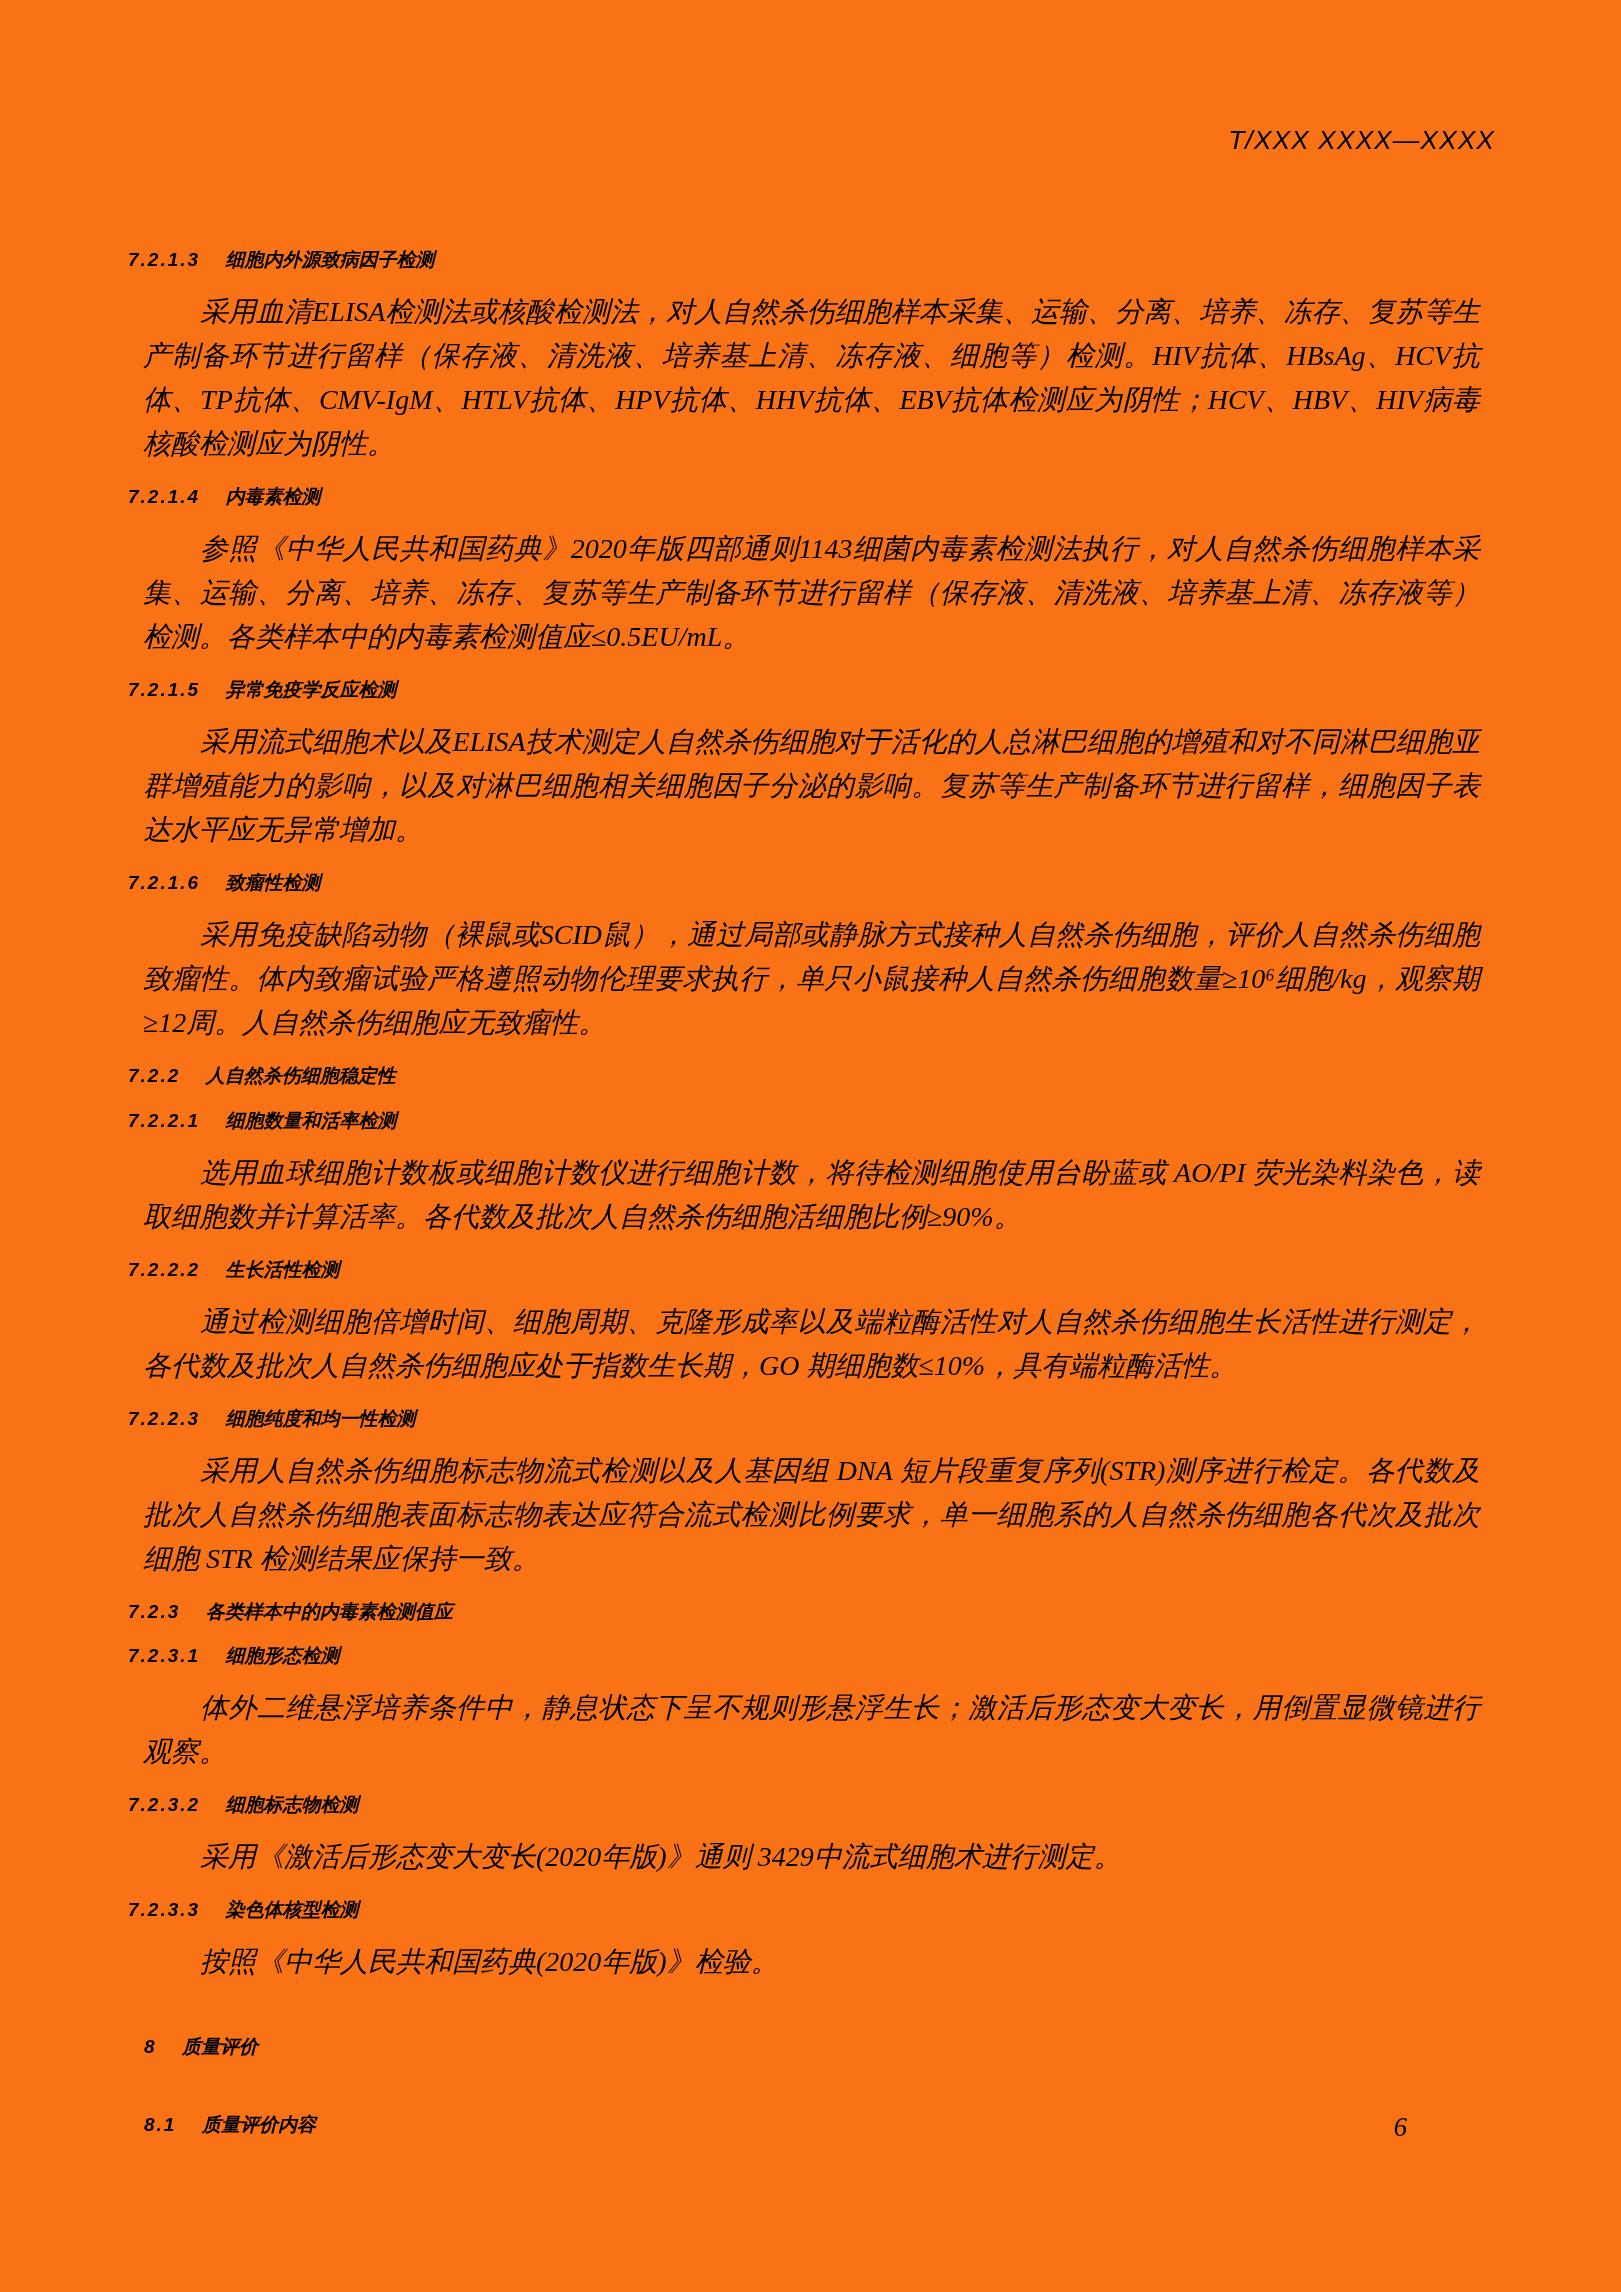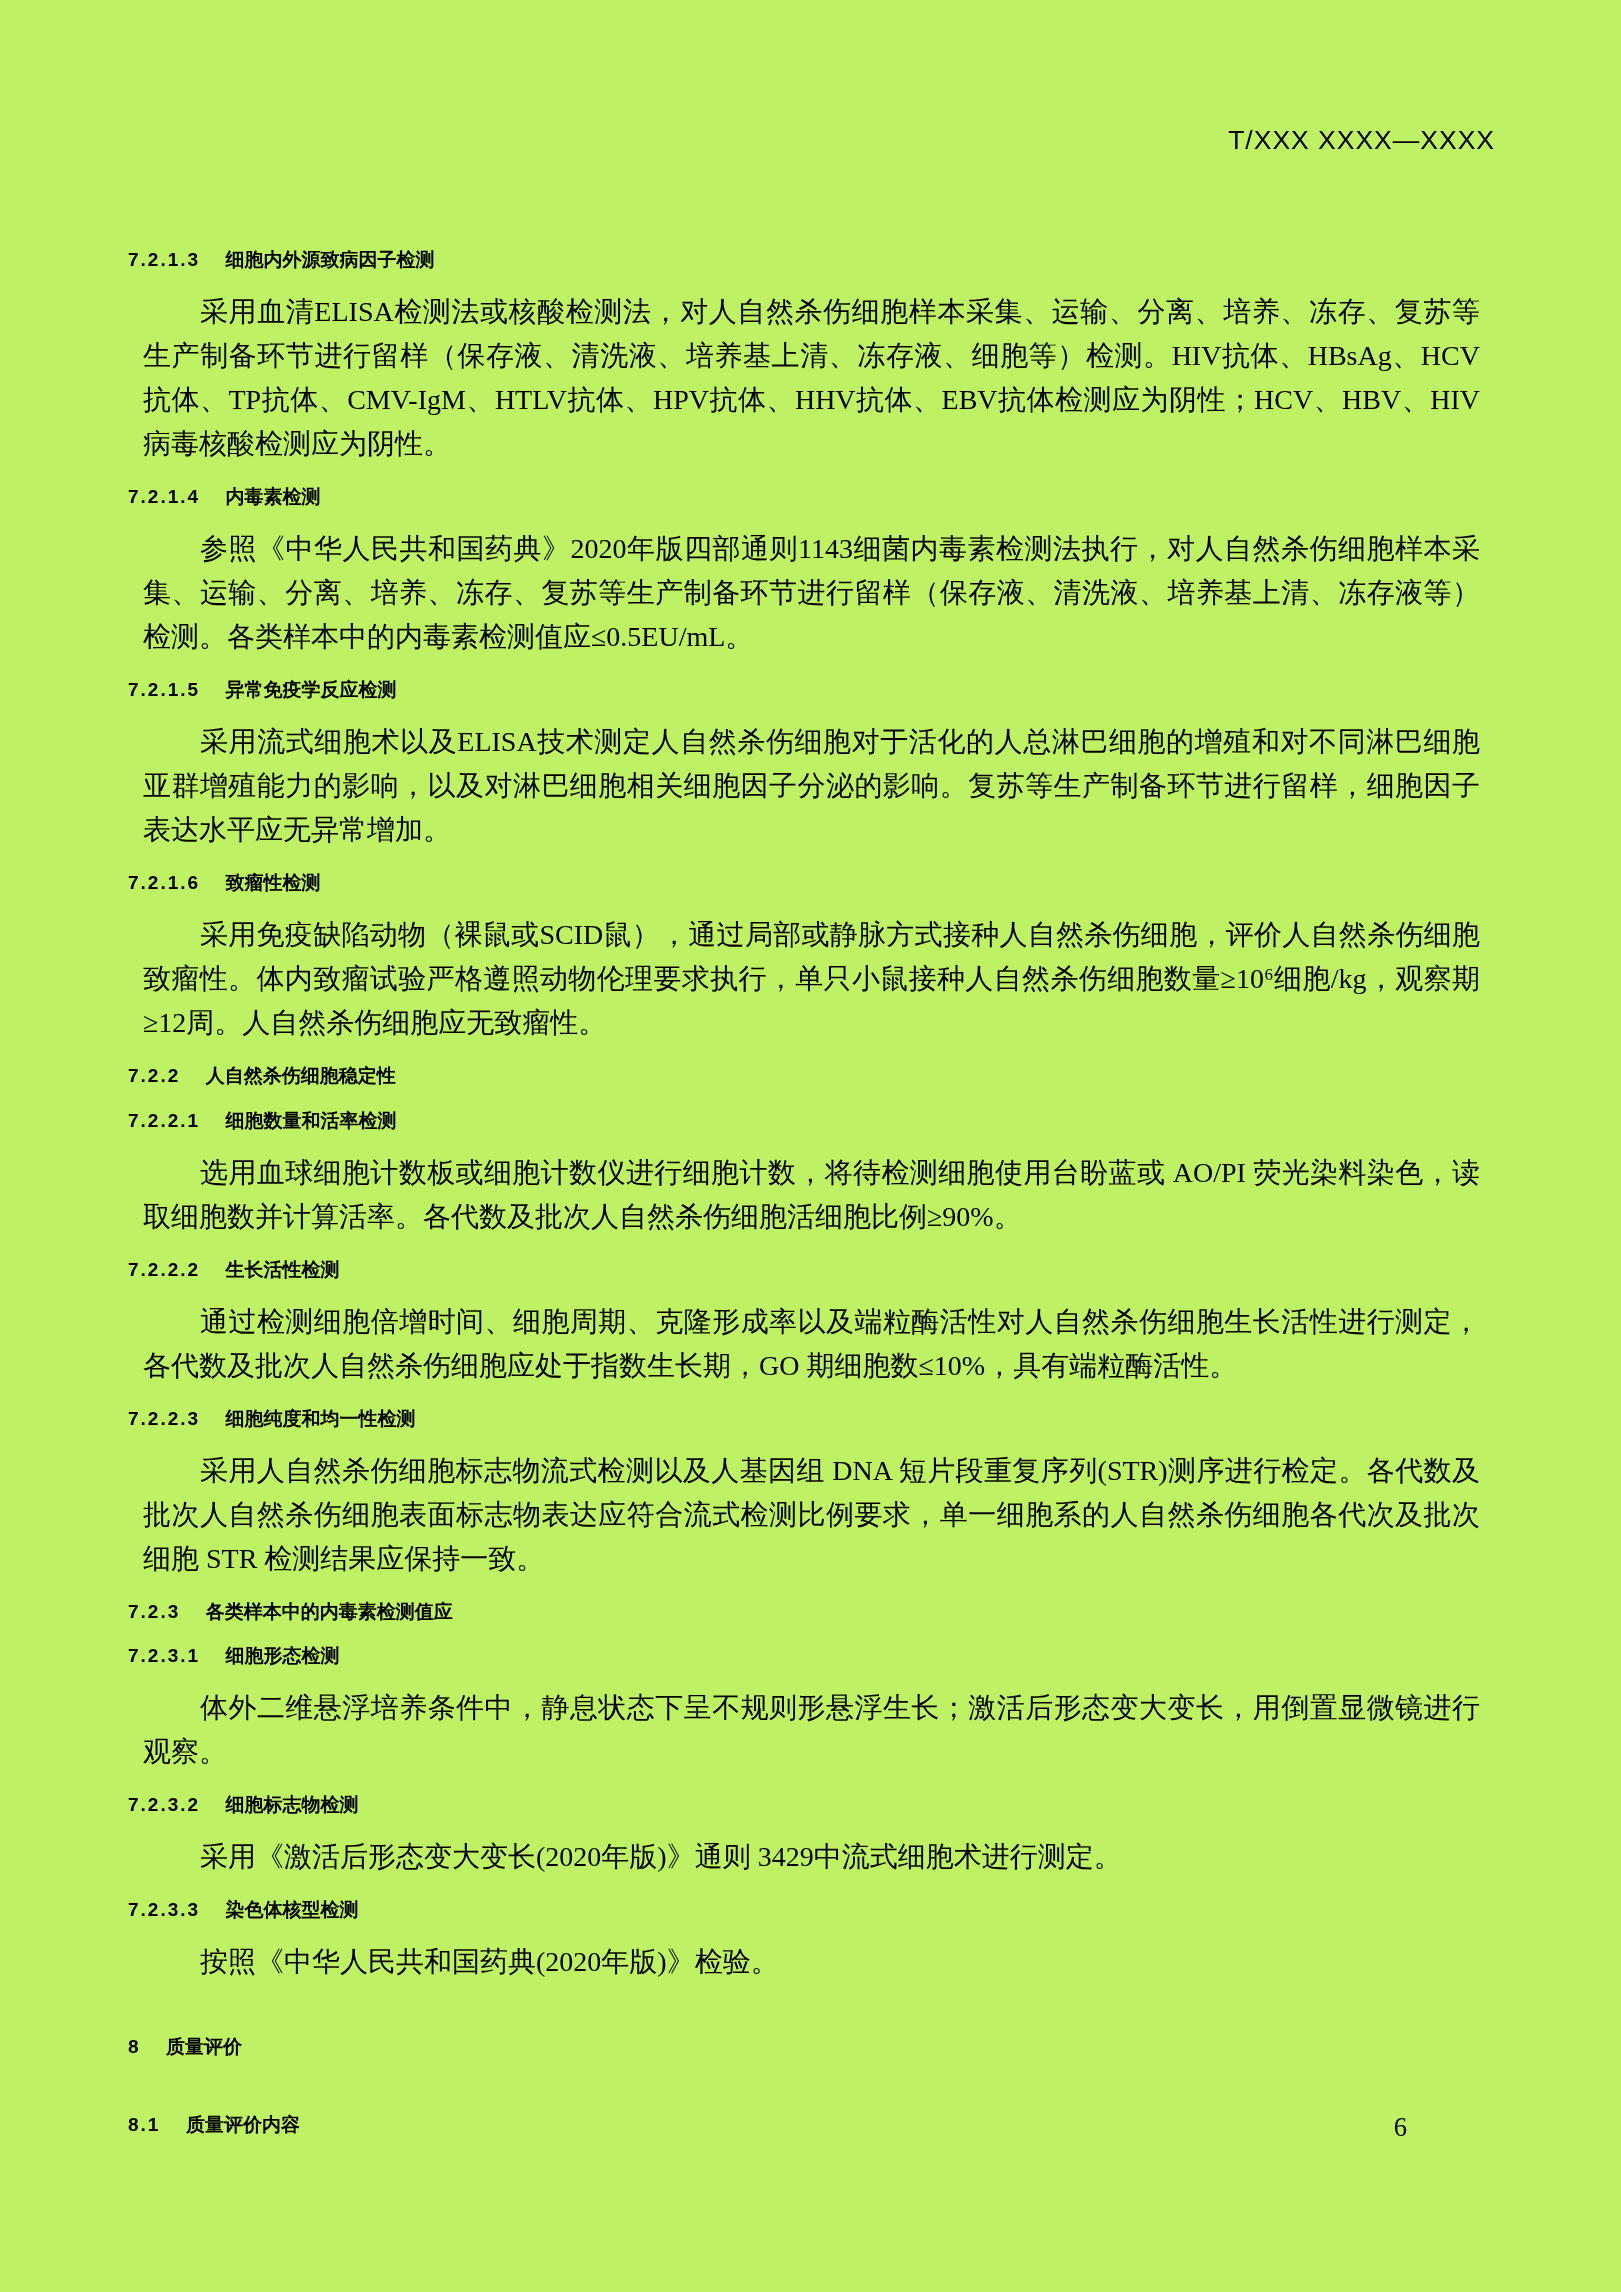--- a/index.html
+++ b/index.html
@@ -4,25 +4,26 @@
 <style>
   html, body {
     margin: 0;
     padding: 0;
     background: #ffffff;
   }
   .page {
     position: relative;
     width: 1621px;
     height: 2293px;
-    background: #bef264;
+    background: #f97316;
     color: #000000;
     box-sizing: border-box;
     padding: 125px 126px 4px 128px;
     overflow: hidden;
+    font-style: italic;
   }
   .doc-header {
     height: 31px;
     line-height: 31px;
     text-align: right;
     margin-bottom: 88px;
     font-family: "Liberation Sans", "DejaVu Sans", sans-serif;
     font-size: 26.5px;
     letter-spacing: 1px;
     color: #000000;
@@ -35,21 +36,21 @@
     font-weight: 700;
     font-size: 19px;
     line-height: 31px;
     color: #000000;
     white-space: nowrap;
   }
   .h-sub {
     margin: 13.7px 0 9.8px 0;
   }
   .h-chapter {
-    margin: 47px 0 0 0;
+    margin: 47px 0 0 16px;
   }
   .h-num {
     display: inline-block;
     margin-right: 25.5px;
     letter-spacing: 2px;
   }
   .para {
     margin: 15px;
     font-family: "Liberation Serif", "DejaVu Serif", serif;
     font-size: 28px;

